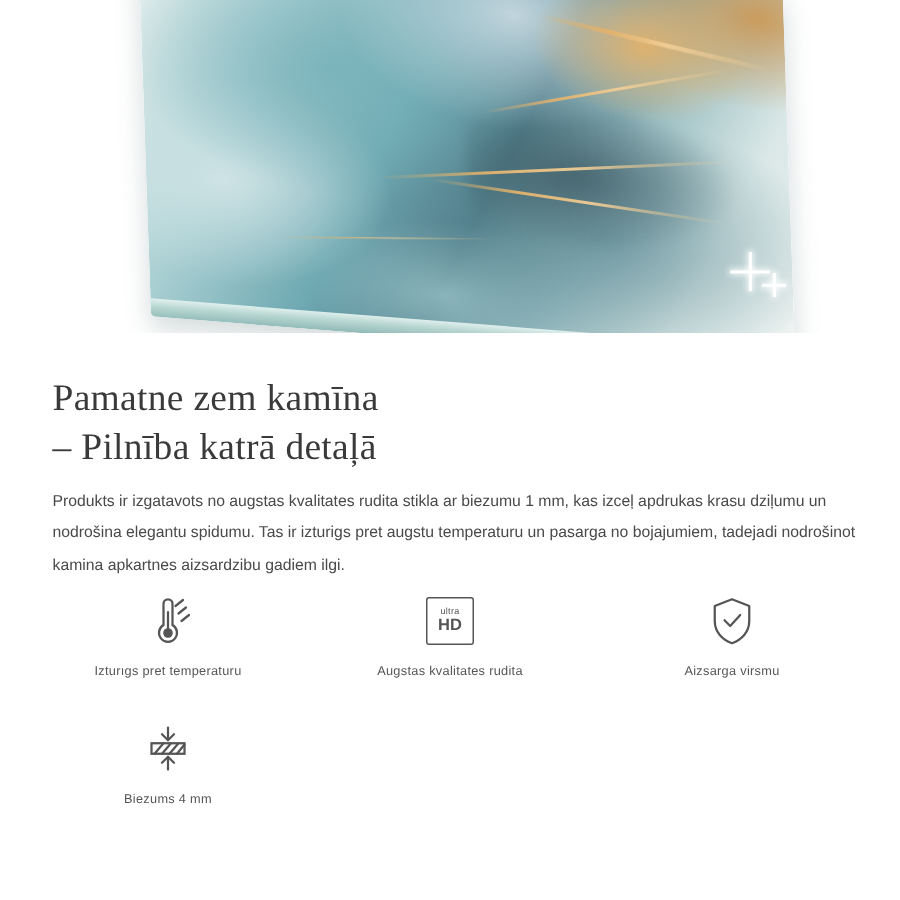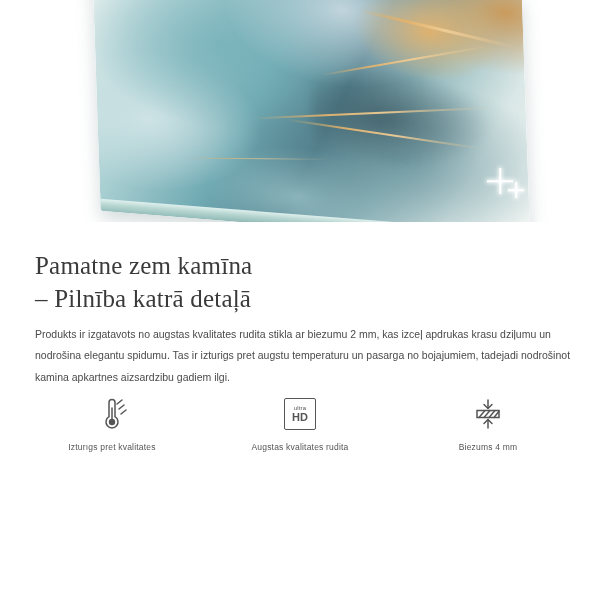--- a/index.html
+++ b/index.html
@@ -197,48 +197,57 @@
     </div>
     <div class="sparkle s1"></div>
     <div class="sparkle s2"></div>
   </div>
 
   <h1 class="headline">
     <span>Pamatne zem kamīna</span>
     <span class="line2">– Pilnība katrā detaļā</span>
   </h1>
 
-  <p class="body-copy">Produkts ir izgatavots no augstas kvalitates rudita stikla ar biezumu 2 mm, kas izceļ apdrukas krasu dziļumu un nodrošina elegantu spidumu. Tas ir izturigs pret augstu temperaturu un pasarga no bojajumiem, tadejadi nodrošinot kamina apkartnes aizsardzibu gadiem ilgi.</p>
+  <p class="body-copy">Produkts ir izgatavots no augstas kvalitates rudita stikla ar biezumu 1 mm, kas izceļ apdrukas krasu dziļumu un nodrošina elegantu spidumu. Tas ir izturigs pret augstu temperaturu un pasarga no bojajumiem, tadejadi nodrošinot kamina apkartnes aizsardzibu gadiem ilgi.</p>
 
   <div class="features">
 
     <div class="feature">
       <div class="ic">
         <svg width="34" height="36" viewBox="0 0 34 36" fill="none" stroke="#555" stroke-width="1.5" stroke-linecap="round">
           <path d="M14 6.5a3 3 0 0 1 6 0v14.2a6 6 0 1 1-6 0z"></path>
           <line x1="17" y1="12" x2="17" y2="23"></line>
           <circle cx="17" cy="26" r="3.2" fill="#555" stroke="none"></circle>
           <line x1="22" y1="8" x2="27" y2="4"></line>
           <line x1="24" y1="13" x2="29" y2="9"></line>
           <line x1="26" y1="18" x2="31" y2="14"></line>
         </svg>
       </div>
-      <div class="cap">Izturıgs pret kvalitates</div>
+      <div class="cap">Izturıgs pret temperaturu</div>
     </div>
 
     <div class="feature">
       <div class="ic">
         <div class="ultrahd-box">
           <span class="u1">ultra</span>
           <span class="u2">HD</span>
         </div>
       </div>
       <div class="cap">Augstas kvalitates rudita</div>
     </div>
 
+    <div class="feature">
+      <div class="ic">
+        <svg width="32" height="36" viewBox="0 0 32 36" fill="none" stroke="#555" stroke-width="1.5" stroke-linejoin="round" stroke-linecap="round">
+          <path d="M16 3.5 4.5 8v10c0 7.4 5.1 12.6 11.5 14.8C22.4 30.6 27.5 25.4 27.5 18V8z"></path>
+          <polyline points="11,17.5 14.8,21.3 21.5,14"></polyline>
+        </svg>
+      </div>
+      <div class="cap">Aizsarga virsmu</div>
+    </div>
 
 
 
     <div class="feature">
       <div class="ic">
         <svg width="36" height="34" viewBox="0 0 36 34" fill="none" stroke="#555" stroke-width="1.5" stroke-linecap="round">
           <line x1="18" y1="3" x2="18" y2="11"></line>
           <polyline points="14,7.5 18,11.5 22,7.5"></polyline>
           <rect x="7" y="13.5" width="22" height="7"></rect>
           <line x1="9" y1="20.5" x2="15" y2="13.5"></line>

